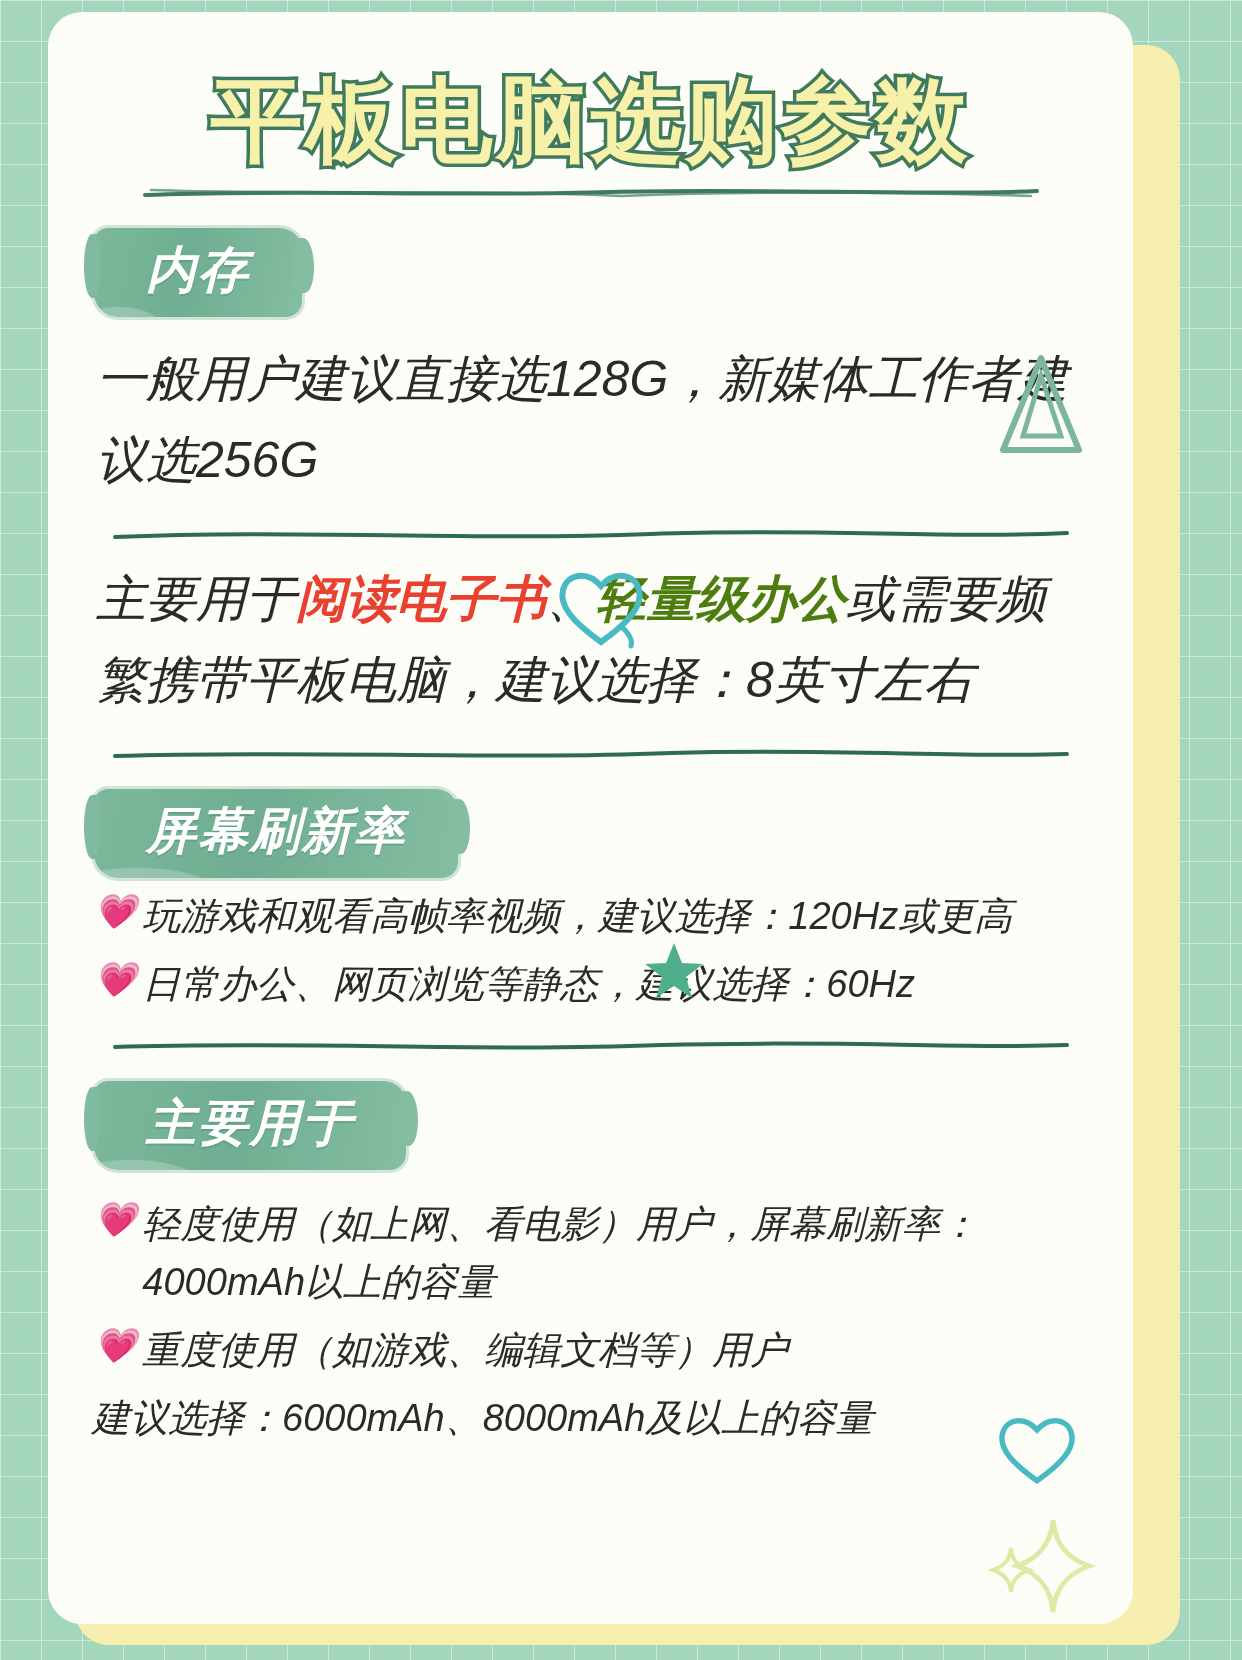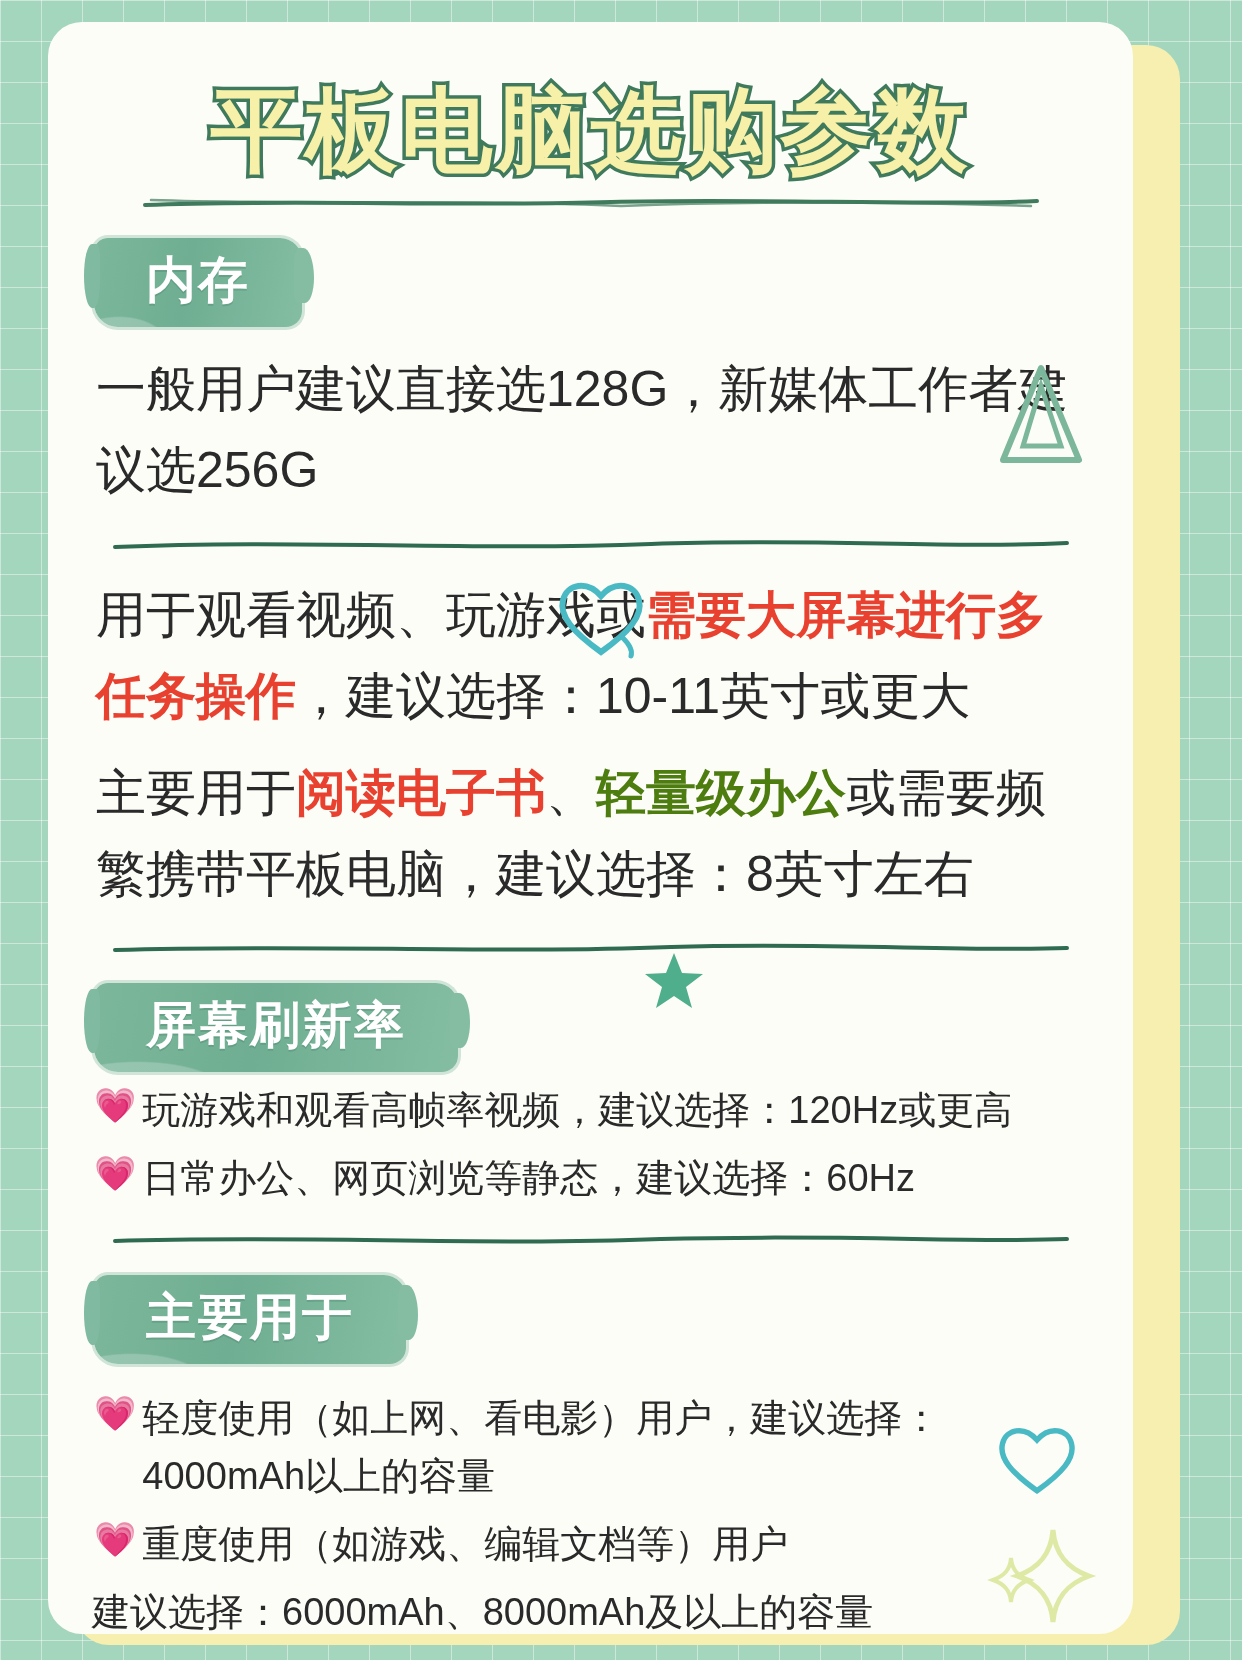--- a/index.html
+++ b/index.html
@@ -34,21 +34,21 @@
     width: 1105px;
     height: 1600px;
     background: #f7efb0;
     border-radius: 34px;
   }
 
   
   .card {
     position: absolute;
     left: 48px;
-    top: 22px;
+    top: 12px;
     width: 1085px;
     height: 1612px;
     background: #fdfdf8;
     border-radius: 34px;
     overflow: hidden;
   }
 
   
   .title-wrap {
     position: relative;
@@ -68,20 +68,21 @@
   }
   .title-underline {
     margin: 14px auto 0;
     width: 900px;
     height: 10px;
   }
 
   
   .section {
     padding: 0 0 0 0;
+    font-style: italic;
   }
   .pill-row {
     position: relative;
     margin: 26px 0 0 46px;
     display: flex;
     align-items: center;
   }
   .pill {
     position: relative;
     display: inline-block;
@@ -184,23 +185,20 @@
       <span class="pill">内存</span>
     </div>
     <div class="body-text">一般用户建议直接选128G，新媒体工作者建议选256G</div>
     <svg class="divider" viewBox="0 0 960 16" preserveAspectRatio="none">
       <path d="M4 10 C 180 2, 360 14, 540 7 C 700 1, 840 12, 956 6" fill="none" stroke="#2f6b50" stroke-width="4" stroke-linecap="round"></path>
     </svg>
   </div>
 
   <div class="section">
 
-    <div class="body-text">
-      <span>用于观看视频、玩游戏或</span><span class="red">需要大屏幕进行多任务操作</span><span>，建议选择：10-11英寸或更大</span>
-    </div>
 
     <div class="body-text tight">
       <span>主要用于</span><span class="red">阅读电子书</span><span>、</span><span class="orange">轻量级办公</span><span>或需要频繁携带平板电脑，建议选择：8英寸左右</span>
     </div>
 
     <svg class="divider" viewBox="0 0 960 16" preserveAspectRatio="none">
       <path d="M4 9 C 200 3, 380 13, 560 6 C 720 1, 850 11, 956 7" fill="none" stroke="#2f6b50" stroke-width="4" stroke-linecap="round"></path>
     </svg>
   </div>
 
@@ -223,21 +221,21 @@
     </svg>
   </div>
 
   <div class="section">
     <div class="pill-row">
       <span class="pill">主要用于</span>
     </div>
 
     <div class="bullet-line" style="margin-top:26px">
       <span class="heart-bullet">💗</span>
-      <span class="txt">轻度使用（如上网、看电影）用户，建议选择：4000mAh以上的容量</span>
+      <span class="txt">轻度使用（如上网、看电影）用户，屏幕刷新率：4000mAh以上的容量</span>
     </div>
     <div class="bullet-line">
       <span class="heart-bullet">💗</span>
       <span class="txt">重度使用（如游戏、编辑文档等）用户</span>
     </div>
     <div class="bullet-line" style="margin-left:44px">
       <span class="txt">建议选择：6000mAh、8000mAh及以上的容量</span>
     </div>
   </div>
 

